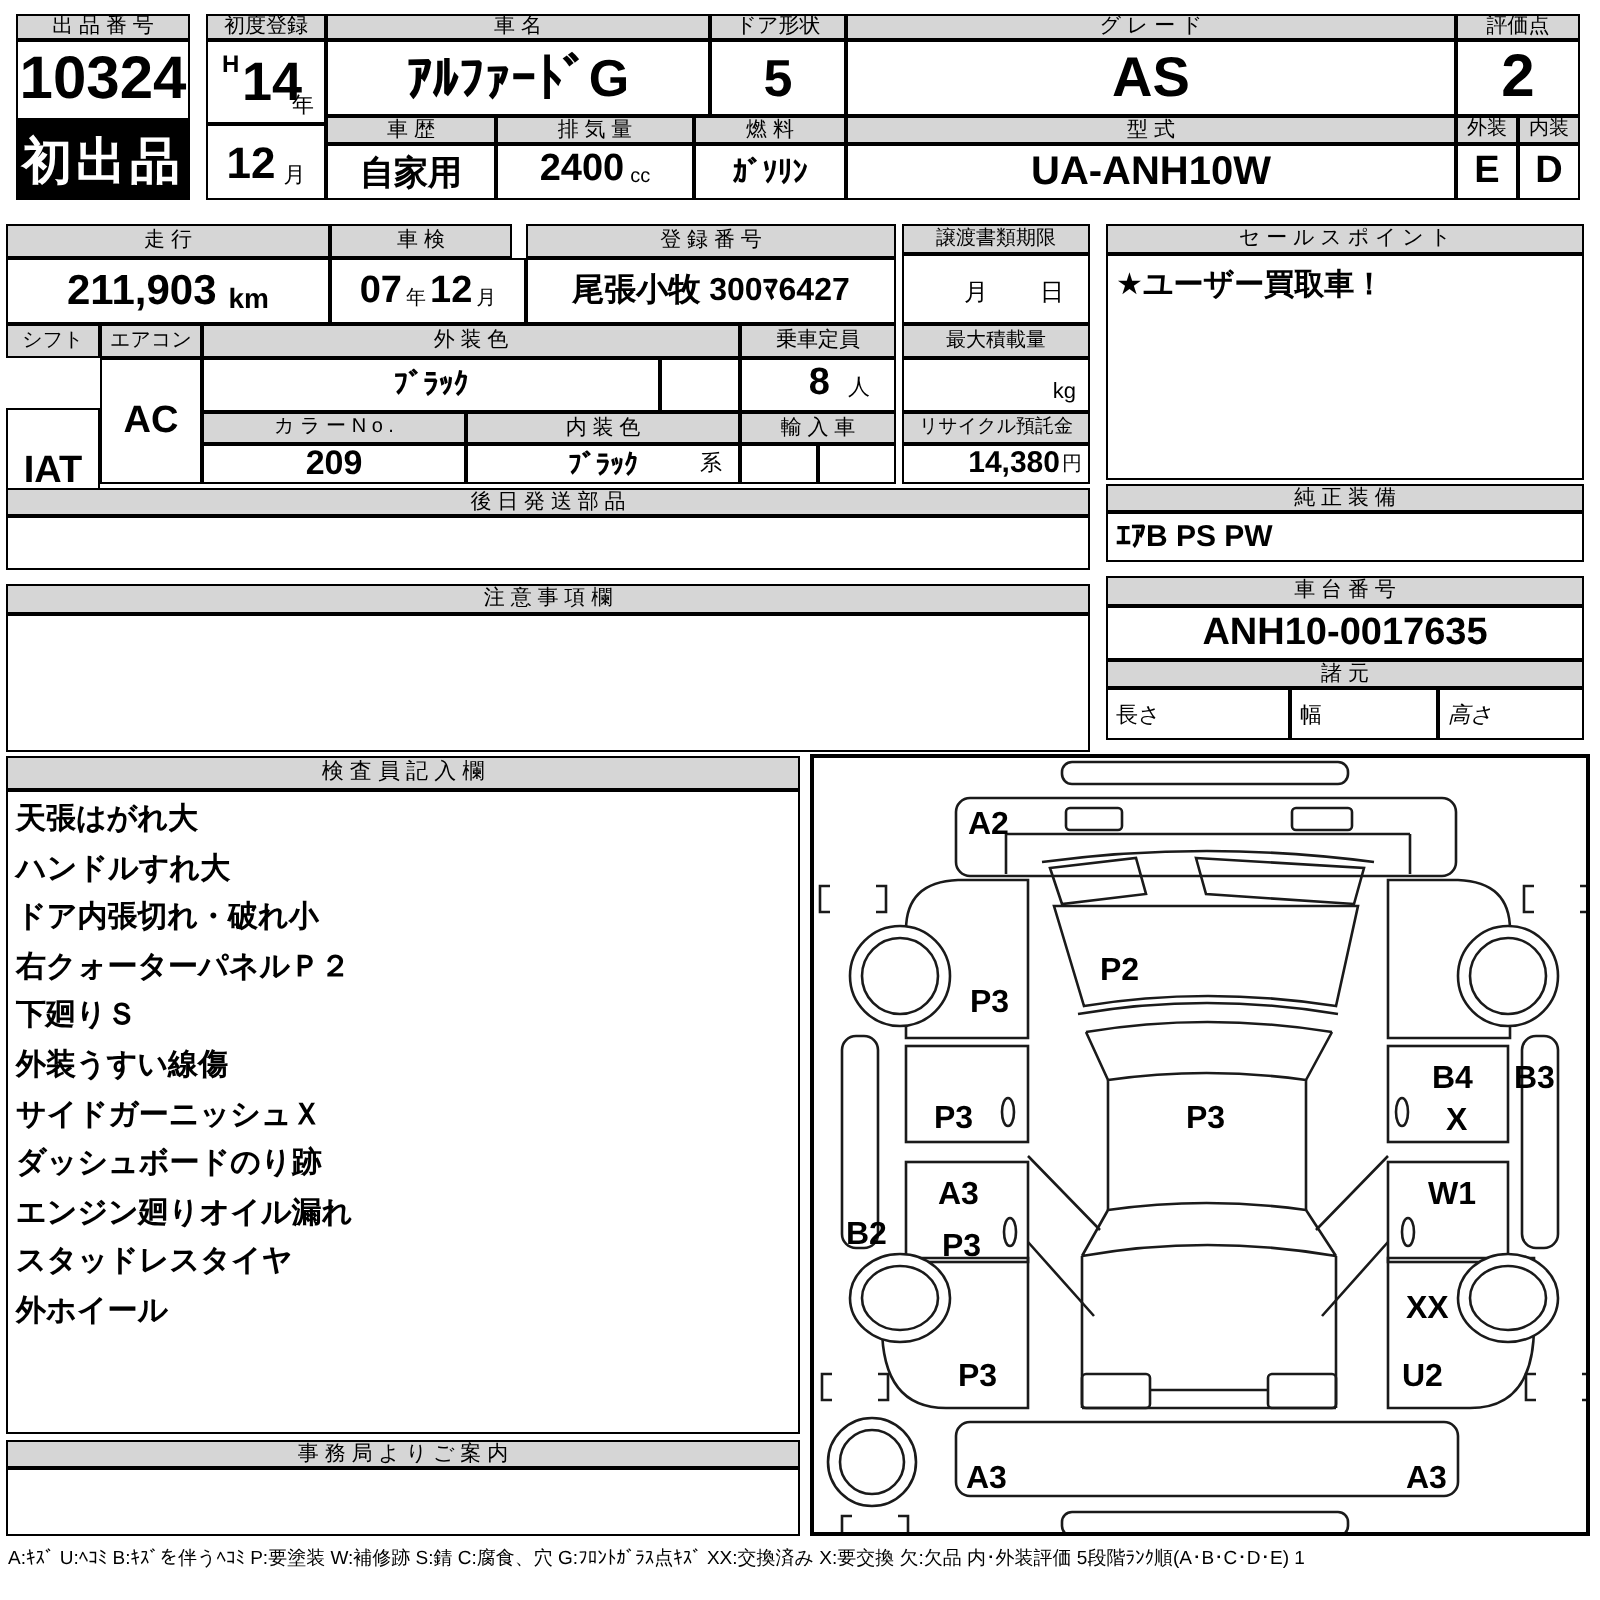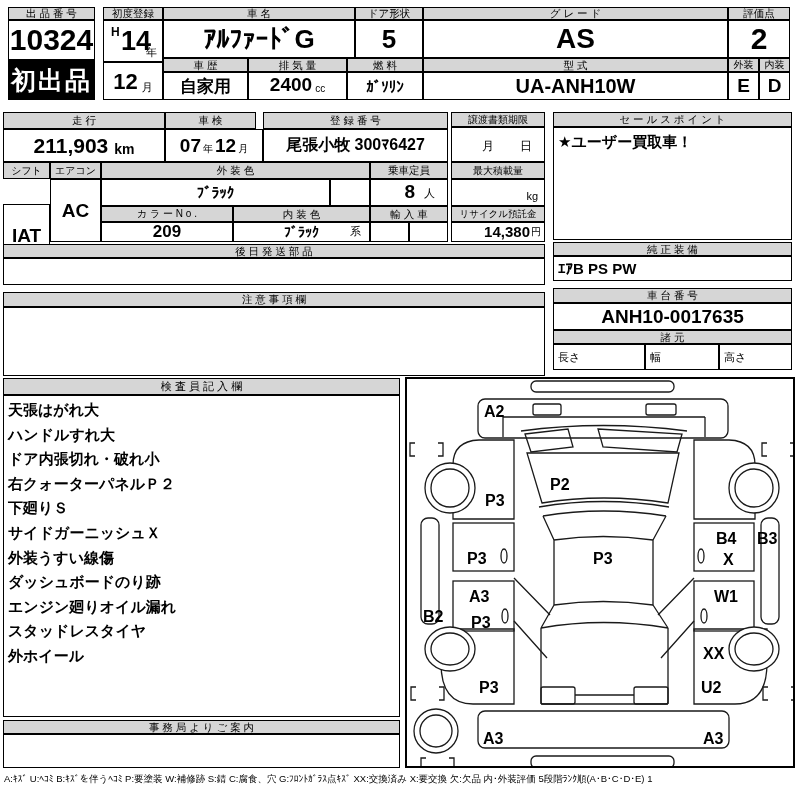--- a/index.html
+++ b/index.html
@@ -128,31 +128,31 @@
 <div class="cell hd" style="left:3px;top:292px;width:542px;height:15px;">注 意 事 項 欄</div>
 <div class="cell" style="left:3px;top:307px;width:542px;height:69px;"></div>
 
 <div class="cell hd" style="left:553px;top:242px;width:239px;height:14px;">純 正 装 備</div>
 <div class="cell left" style="left:553px;top:256px;width:239px;height:25px;padding-left:4px;font-size:15px;font-weight:bold;">ｴｱB PS PW</div>
 <div class="cell hd" style="left:553px;top:288px;width:239px;height:15px;">車 台 番 号</div>
 <div class="cell bold" style="left:553px;top:303px;width:239px;height:27px;font-size:19px;">ANH10-0017635</div>
 <div class="cell hd" style="left:553px;top:330px;width:239px;height:14px;">諸 元</div>
 <div class="cell left" style="left:553px;top:344px;width:92px;height:26px;padding-left:4px;font-size:11px;">長さ</div>
 <div class="cell left" style="left:645px;top:344px;width:74px;height:26px;padding-left:4px;font-size:11px;">幅</div>
-<div class="cell left" style="left:719px;top:344px;width:73px;height:26px;padding-left:4px;font-size:11px;">高さ</div>
+<div class="cell left" style="left:719px;top:344px;width:73px;height:26px;padding-left:4px;font-size:11px;font-style:italic;">高さ</div>
 
 <div class="cell hd" style="left:3px;top:378px;width:397px;height:17px;font-size:11px;">検 査 員 記 入 欄</div>
 <div class="cell listbox" style="left:3px;top:395px;width:397px;height:322px;">
   <div>天張はがれ大</div>
   <div>ハンドルすれ大</div>
   <div>ドア内張切れ・破れ小</div>
   <div>右クォーターパネルＰ２</div>
   <div>下廻りＳ</div>
+  <div>外装うすい線傷</div>
   <div>サイドガーニッシュＸ</div>
-  <div>外装うすい線傷</div>
   <div>ダッシュボードのり跡</div>
   <div>エンジン廻りオイル漏れ</div>
   <div>スタッドレスタイヤ</div>
   <div>外ホイール</div>
 </div>
 <div class="cell hd" style="left:3px;top:720px;width:397px;height:14px;">事 務 局 よ り ご 案 内</div>
 <div class="cell" style="left:3px;top:734px;width:397px;height:34px;"></div>
 
 <div class="abs" style="left:405px;top:377px;width:390px;height:391px;border:2px solid #000;background:#fff;">
 <svg width="386" height="387" viewBox="406 378 386 387" xmlns="http://www.w3.org/2000/svg">

